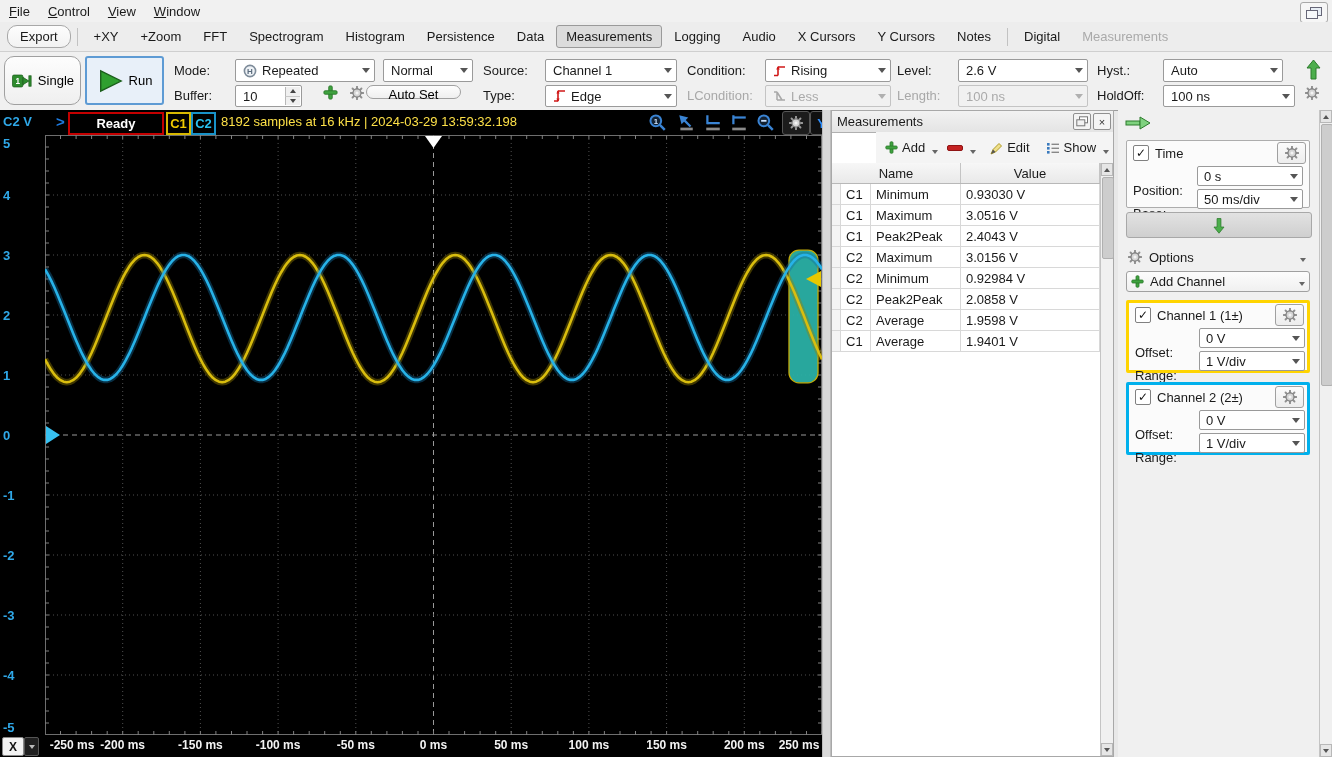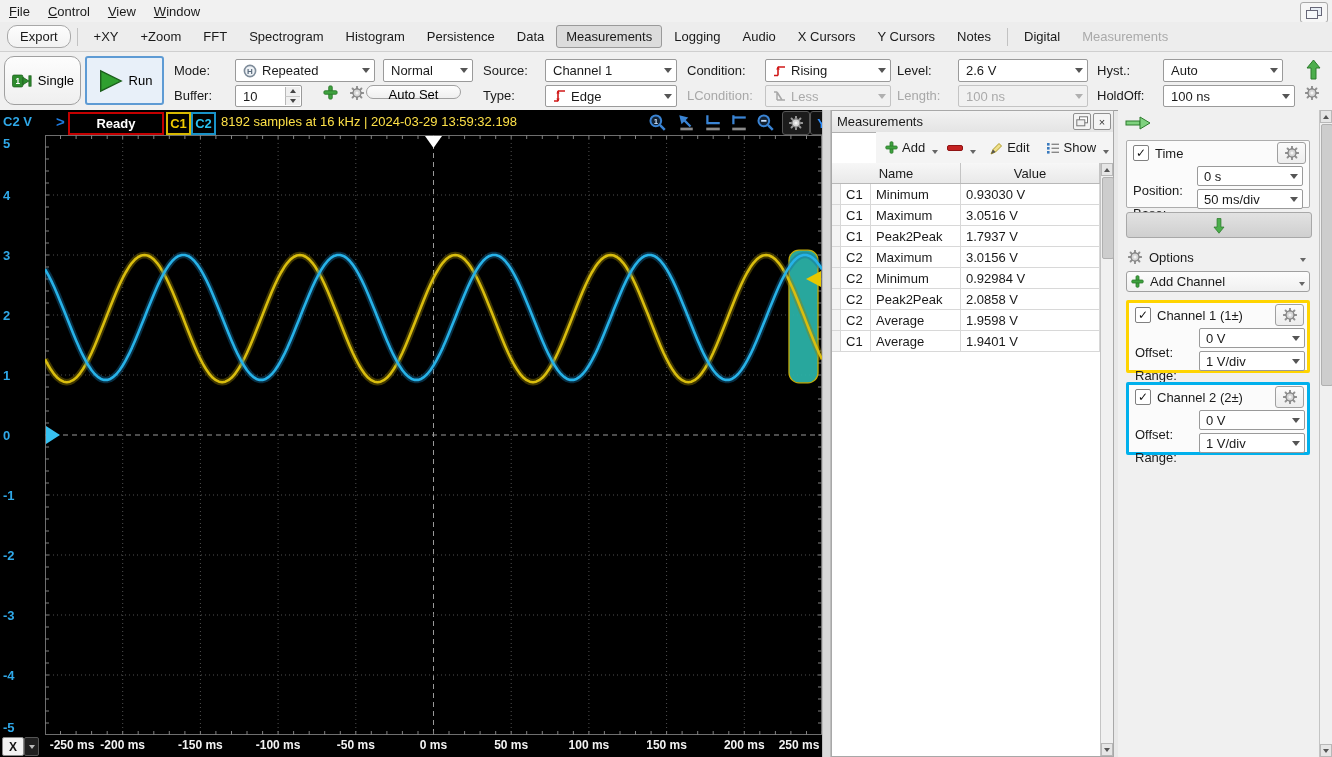--- a/index.html
+++ b/index.html
@@ -708,21 +708,21 @@
           <div class="mrow">
        <div class="mc0"></div>
        <div class="mc1">C1</div>
        <div class="mc2">Maximum</div>
        <div class="mc3">3.0516 V</div>
      </div>
           <div class="mrow">
        <div class="mc0"></div>
        <div class="mc1">C1</div>
        <div class="mc2">Peak2Peak</div>
-       <div class="mc3">1.7937 V</div>
+       <div class="mc3">2.4043 V</div>
      </div>
           <div class="mrow">
        <div class="mc0"></div>
        <div class="mc1">C2</div>
        <div class="mc2">Maximum</div>
        <div class="mc3">3.0156 V</div>
      </div>
           <div class="mrow">
        <div class="mc0"></div>
        <div class="mc1">C2</div>

